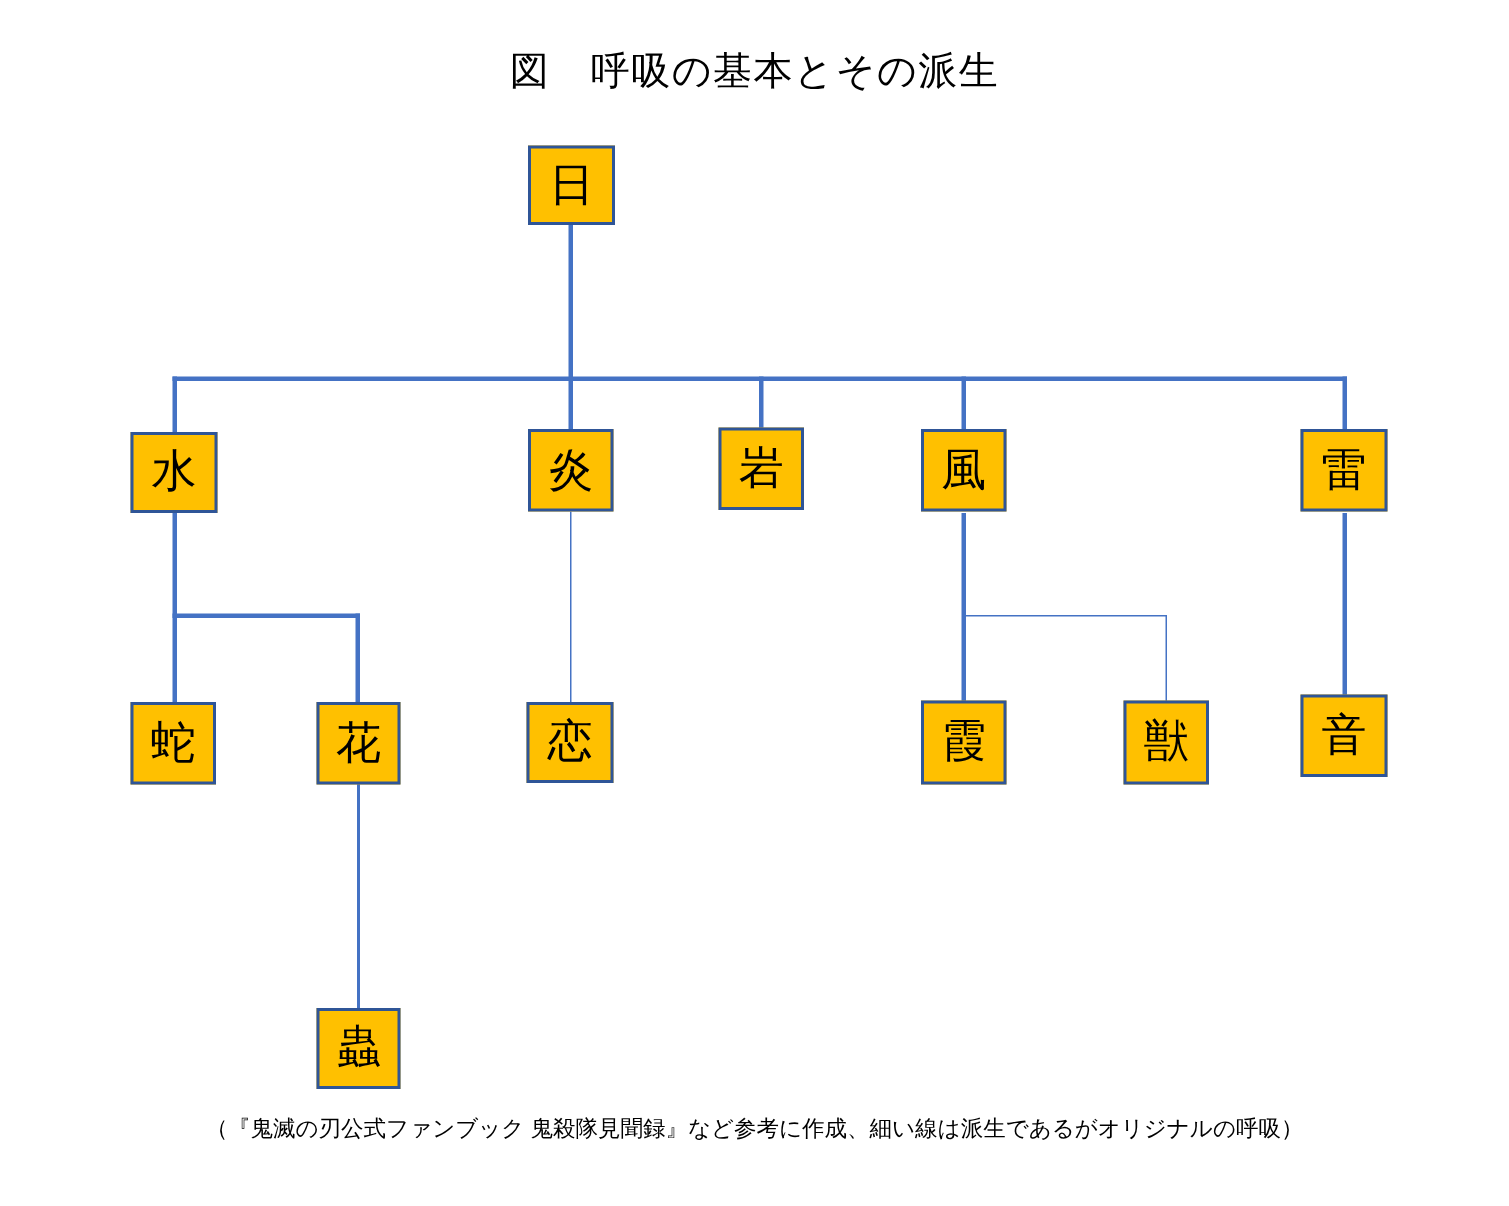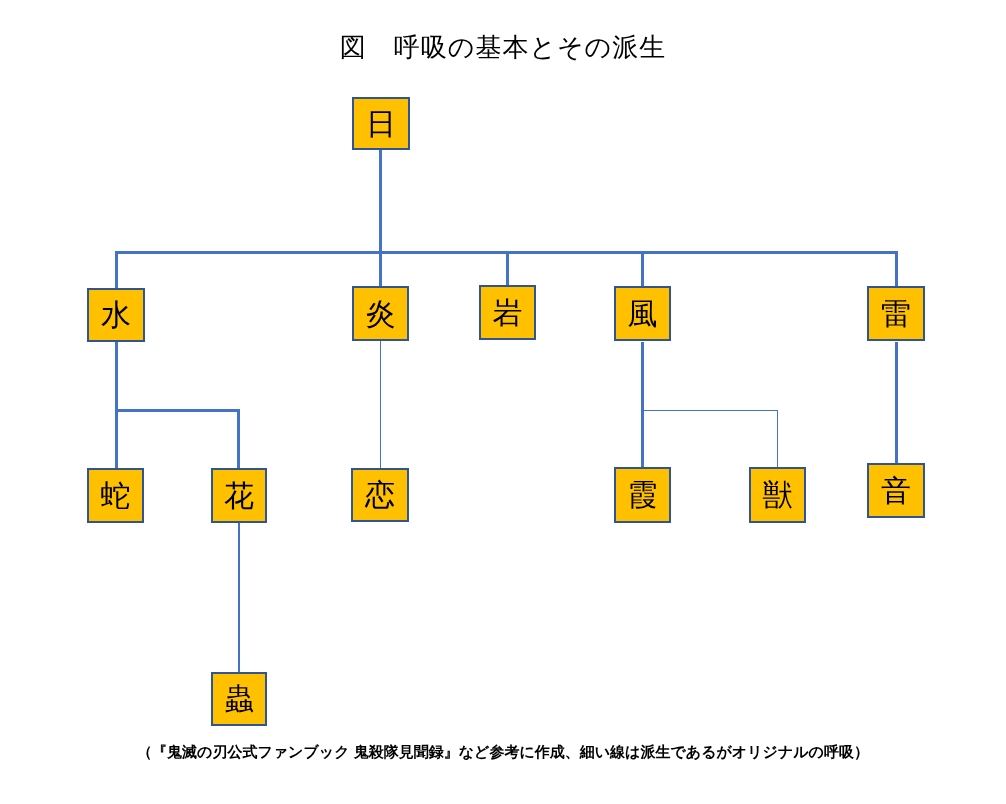--- a/index.html
+++ b/index.html
@@ -42,21 +42,21 @@
     background: var(--connector, #4472C4);
     z-index: 1;
   }
   .footnote {
     position: absolute;
     top: 743px;
     left: 0;
     width: 100%;
     text-align: center;
     font-size: 15px;
-    font-weight: 700;
+    font-weight: 400;
     color: var(--text, #000);
   }
 </style>
 </head>
 <body>
 
 <div class="canvas">
 
   <div class="title">図　呼吸の基本とその派生</div>
 

